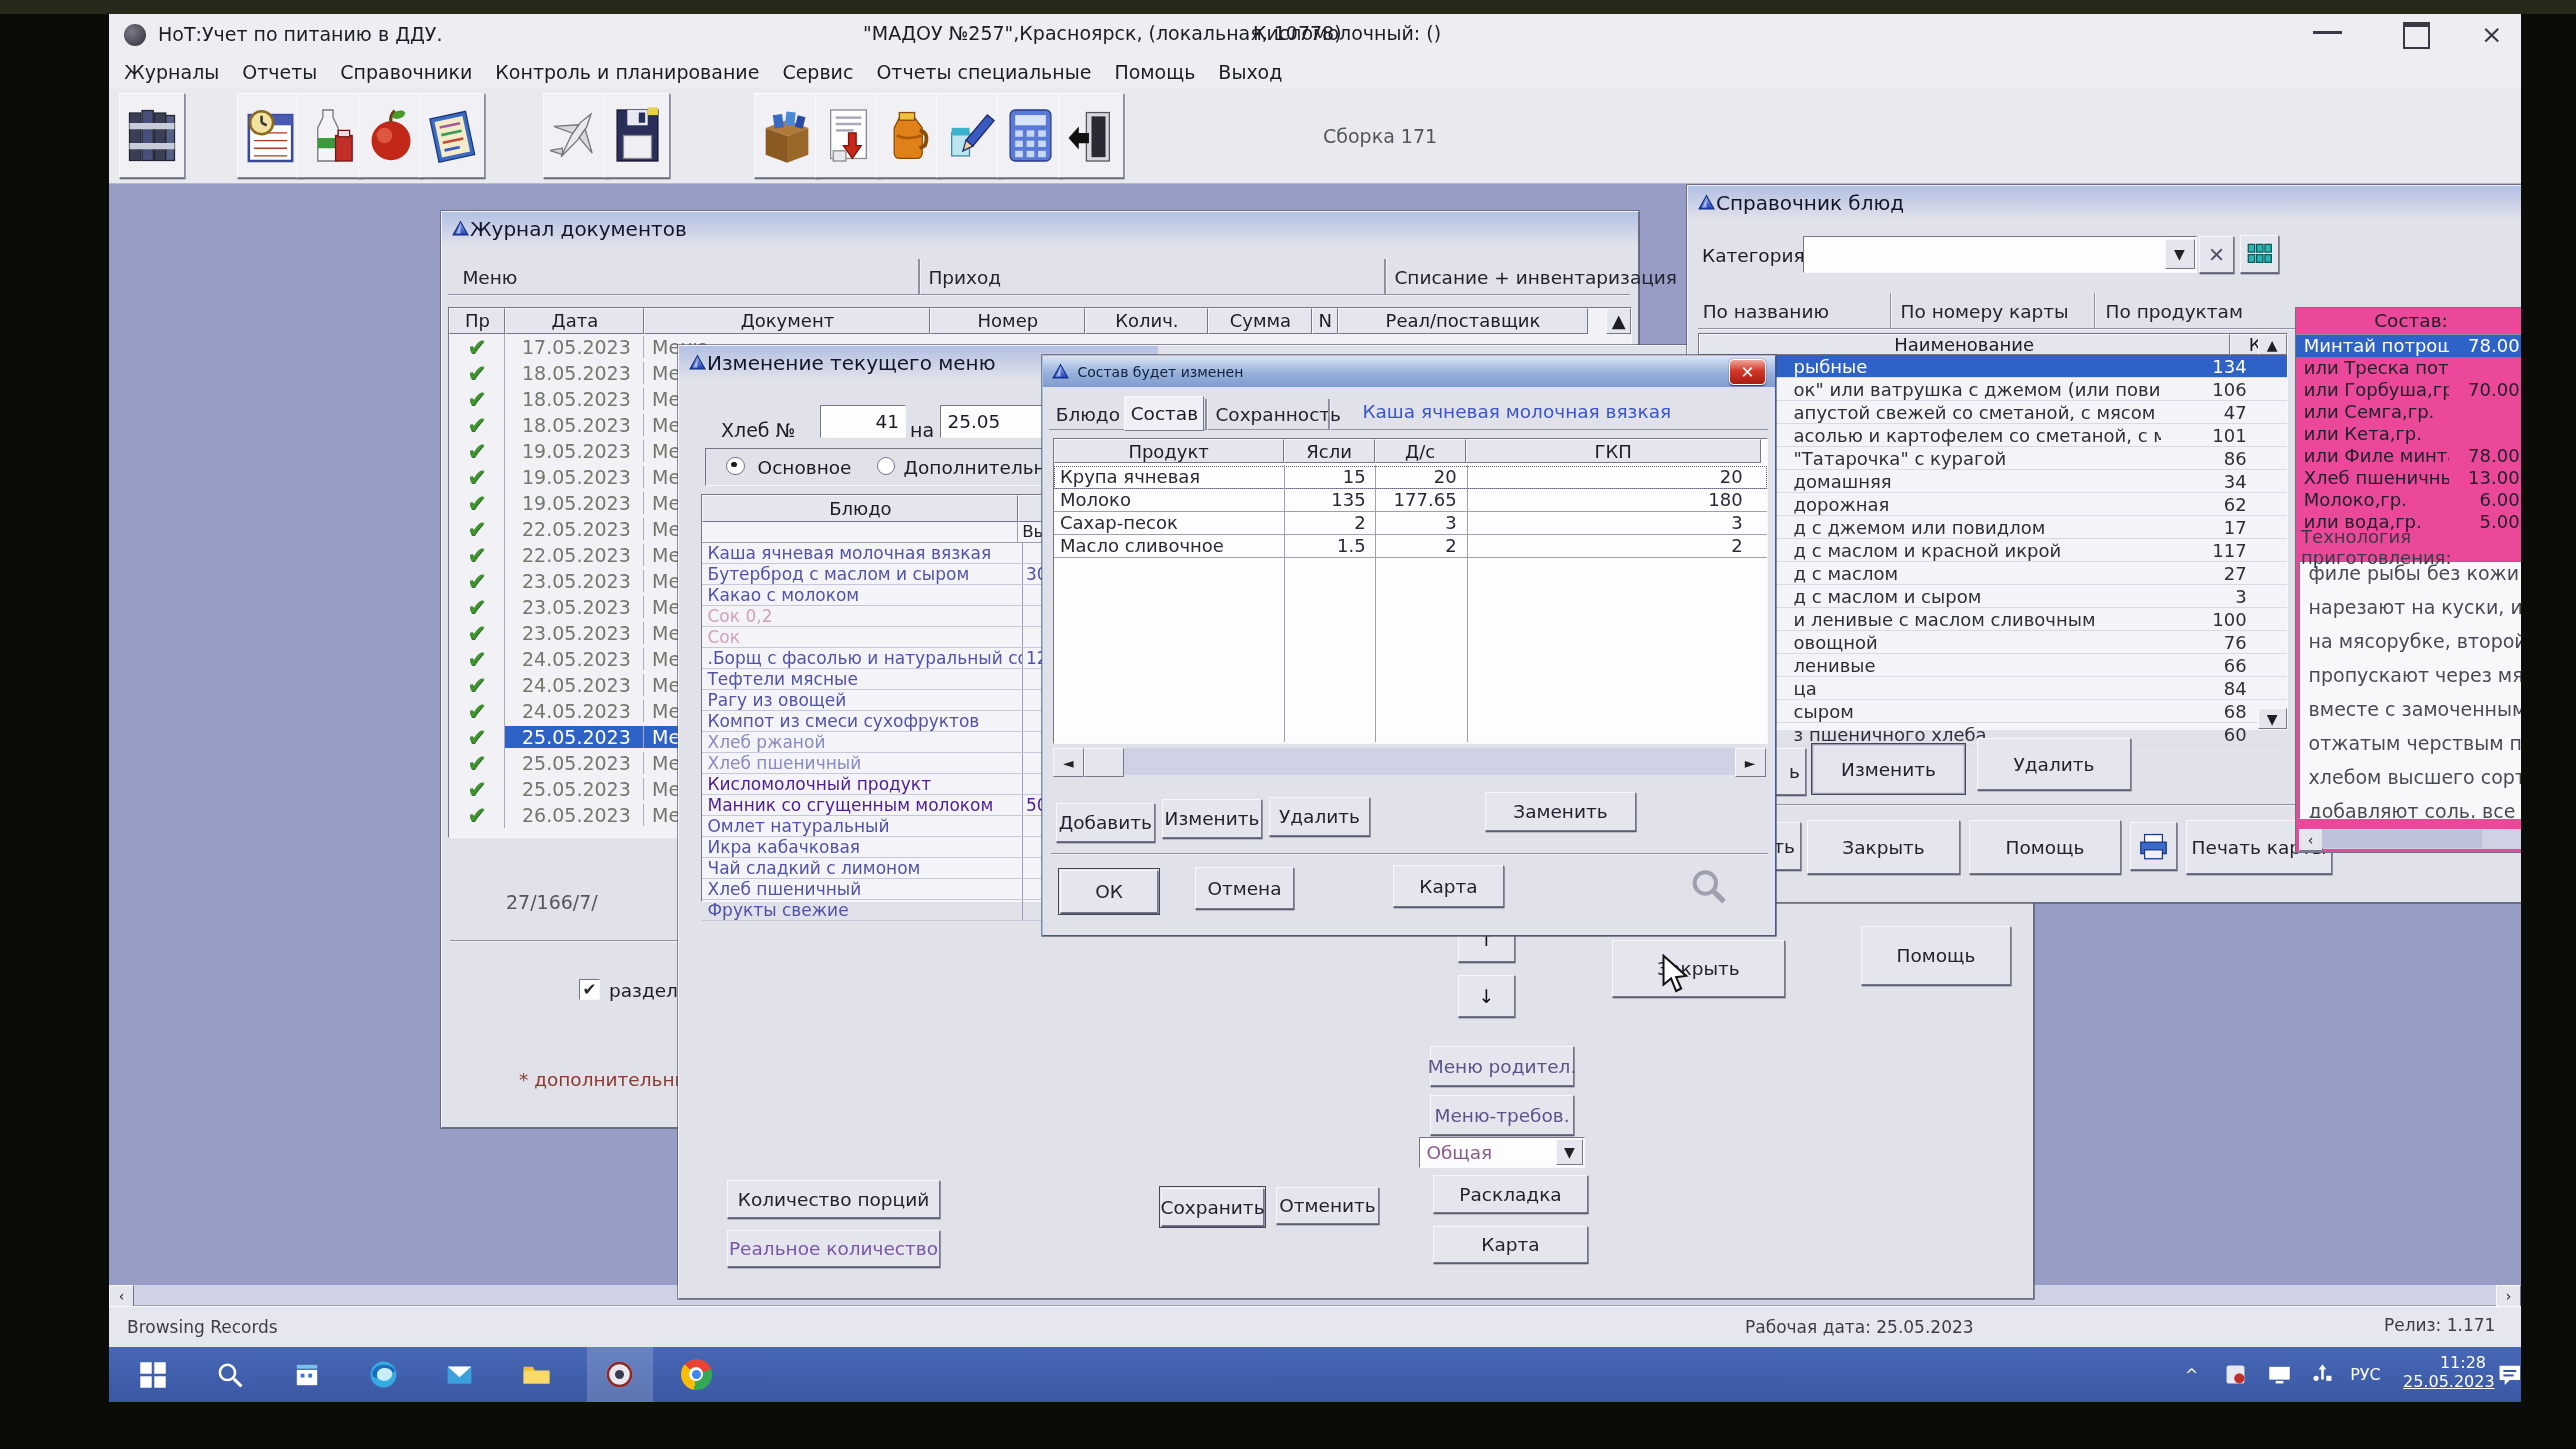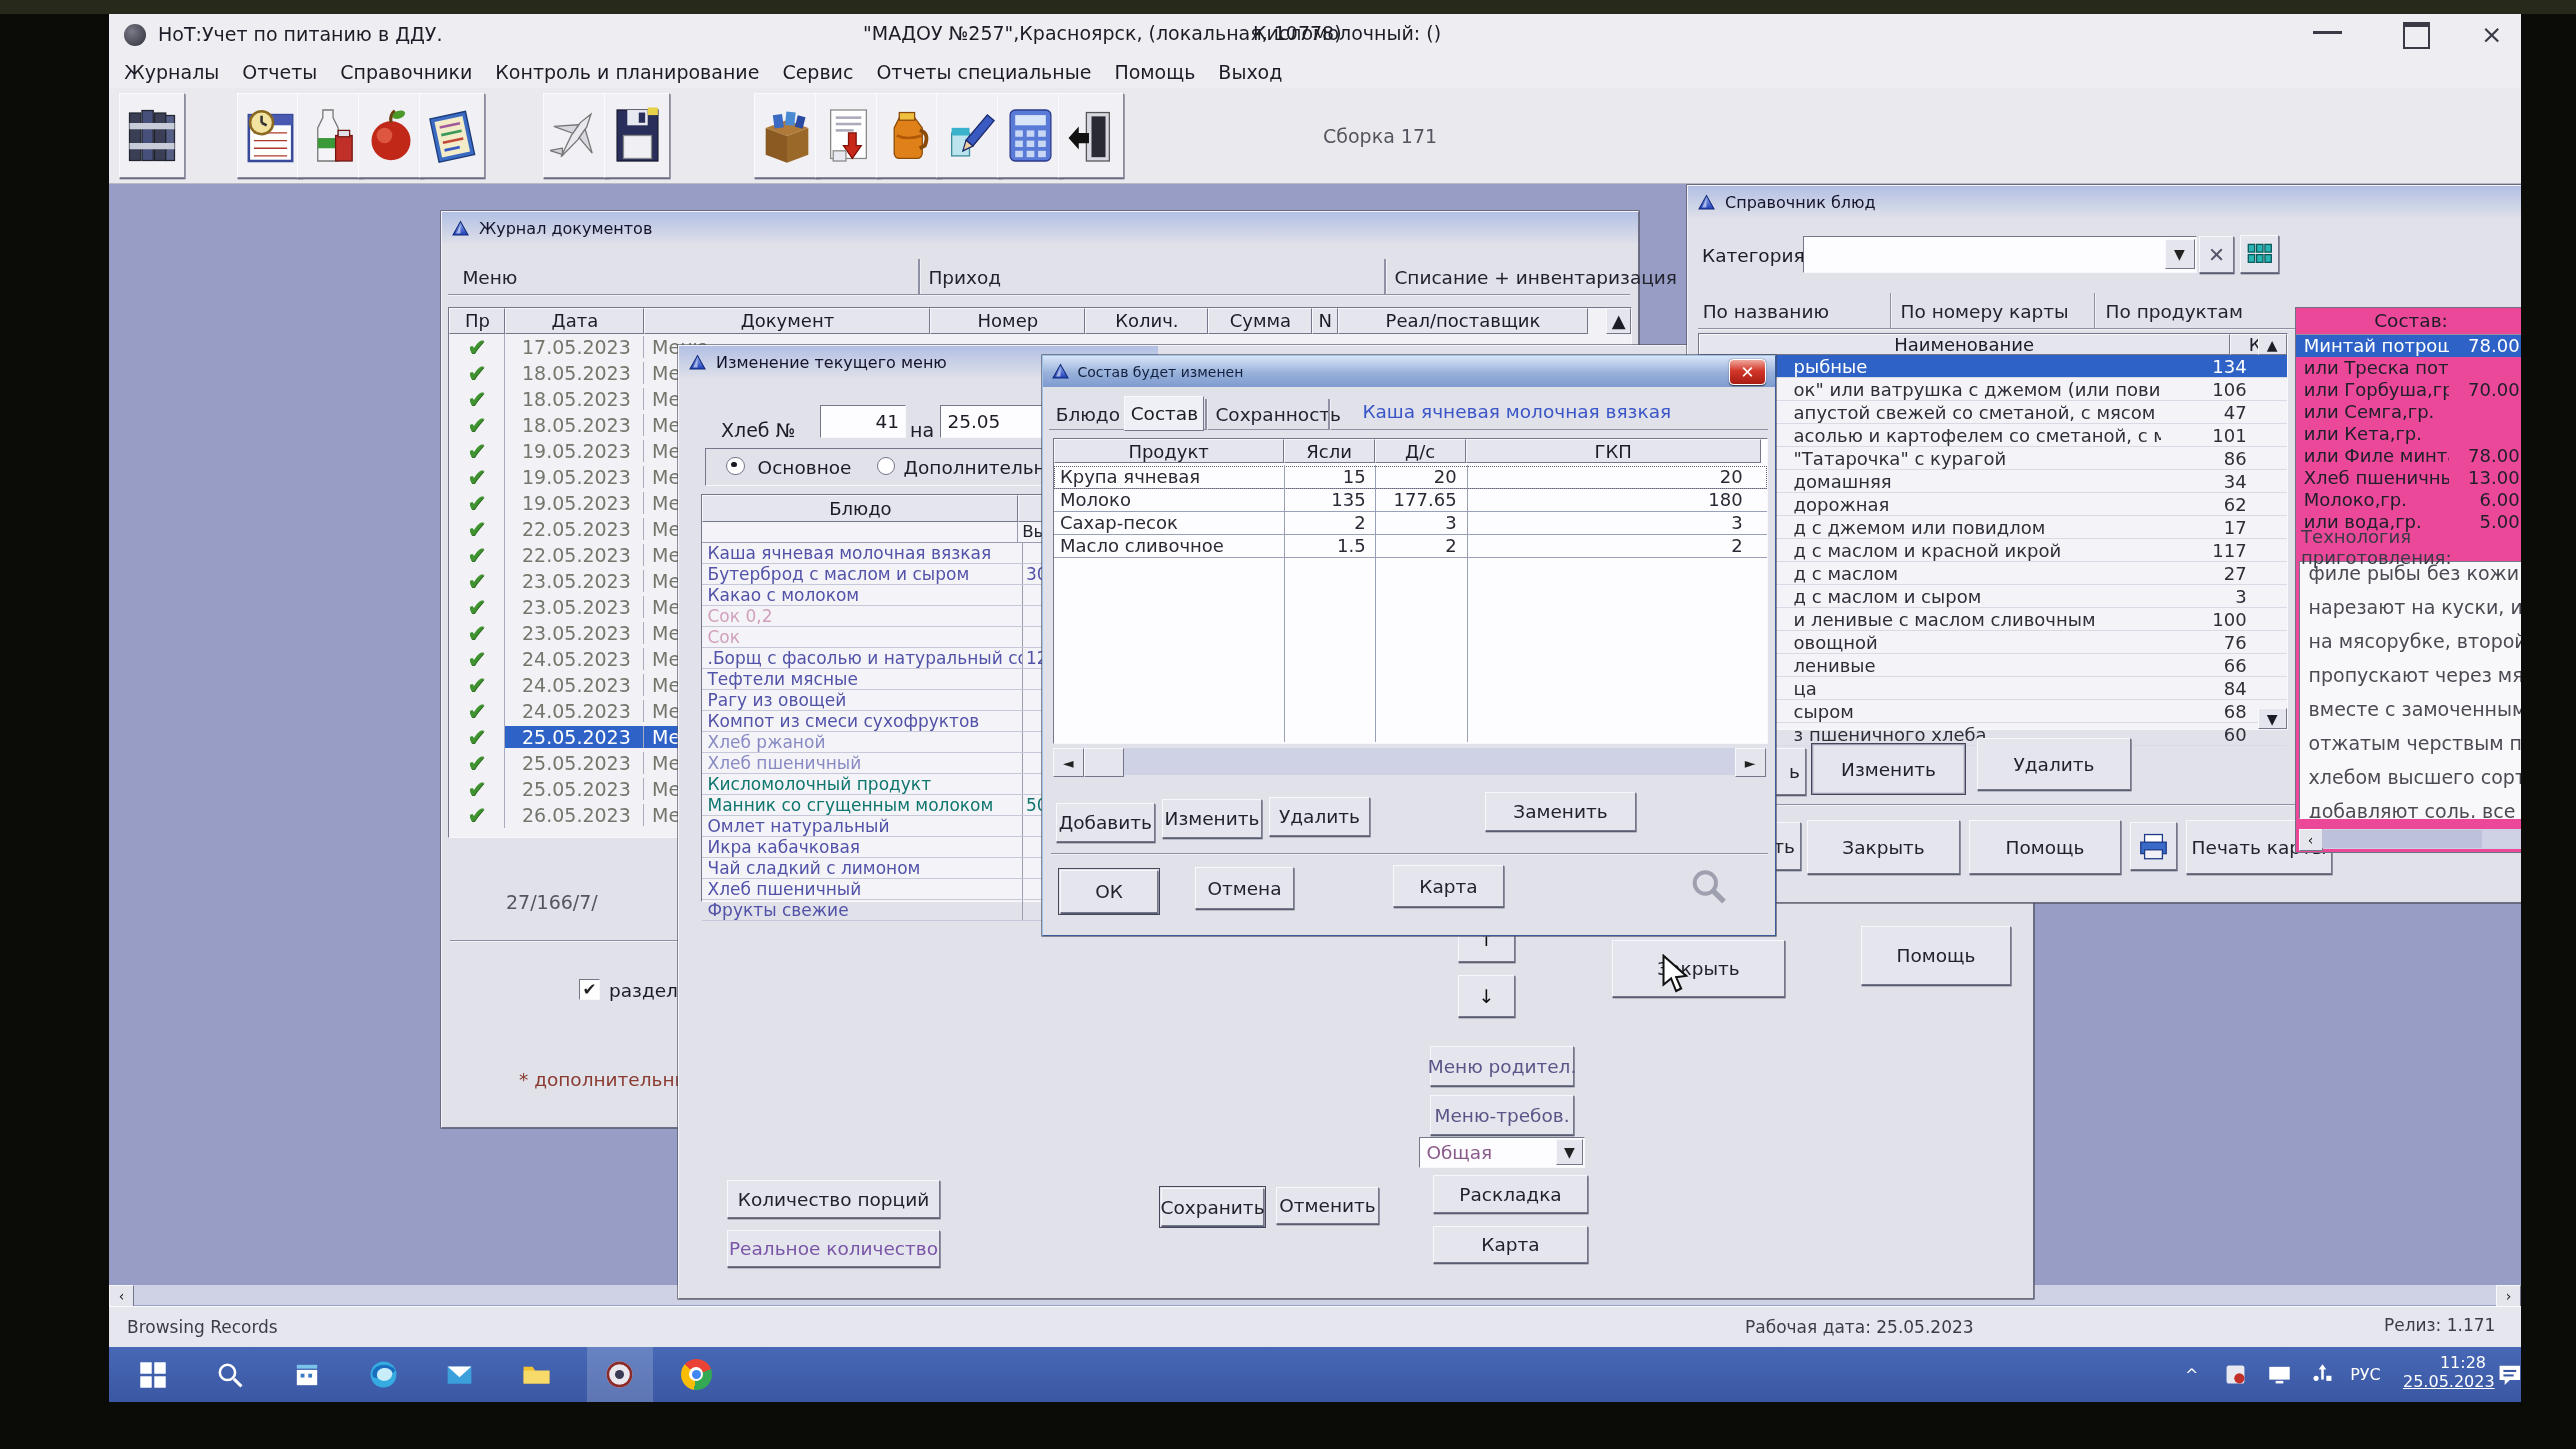--- a/index.html
+++ b/index.html
@@ -12,21 +12,21 @@
   .btn{border:1.3px solid;border-color:#f8f8fc #74768a #74768a #f8f8fc;background:#e4e5ed;display:flex;align-items:center;justify-content:center;font-size:18.5px;box-shadow:0.6px 1.3px 0 #5a5c70;white-space:nowrap;color:#22222c}
   .field{background:#fdfdff;border:1.3px solid;border-color:#74768a #f8f8fc #f8f8fc #74768a;display:flex;align-items:center;font-size:18.5px}
   
   #titlebar{left:0;top:0;width:2412px;height:42px;background:#ededf2;border-bottom:0.6px solid #cfcfd8;font-size:19px}
   #menubar{left:0;top:42px;width:2412px;height:32px;background:#ededf2;display:flex;align-items:center;gap:23px;padding-left:15.3px;font-size:19px}
   #toolbar{left:0;top:74px;width:2412px;height:95px;background:#e9e9ee;border-bottom:1.3px solid #b9b9c6}
   .tbtn{position:absolute;top:5.1px;width:64px;height:83px;background:#f0f0f5;border:1.3px solid;border-color:#fbfbfe #8a8c9e #8a8c9e #fbfbfe;box-shadow:0.6px 1.3px 0 #6a6c80;display:flex;align-items:center;justify-content:center}
   
   #mdi{left:0;top:170px;width:2412px;height:1122px;background:#979dc4}
   .win{position:absolute;background:#e0e1e9;border:1.3px solid;border-color:#f4f4f8 #6e7084 #6e7084 #f4f4f8;box-shadow:0 0 0 0.6px #494a5a}
-  .wtitle{position:absolute;left:0;top:0;right:0;height:33px;background:linear-gradient(180deg,#b2c0e4,#e0e1e9);display:flex;align-items:center;gap:9px;padding-left:9px;font-size:16px;color:#14142a}
+  .wtitle{position:absolute;left:0;top:0;right:0;height:33px;background:linear-gradient(180deg,#b2c0e4,#e0e1e9);display:flex;align-items:center;padding-left:9px;font-size:20px;color:#14142a}
   .tri{width:19px;height:16.6px}
   .tabsep{position:absolute;width:1.3px;background:#8e90a4;box-shadow:0.6px 0 0 #fbfbfe}
   .tablbl{position:absolute;font-size:18.5px;color:#23232e;white-space:nowrap}
   .hcell{border:1.3px solid;border-color:#f8f8fc #74768a #74768a #f8f8fc;background:#e4e5ed;display:flex;align-items:center;justify-content:center;font-size:18px;flex:none;box-sizing:border-box;overflow:hidden}
   .row{display:flex;white-space:nowrap;overflow:hidden}
   .cell{flex:none;overflow:hidden;box-sizing:border-box}
   
   #jd-head div.hcell:nth-of-type(1){width:56px}
   #jd-head div.hcell:nth-of-type(2){width:139px}
   #jd-head div.hcell:nth-of-type(3){width:286px}
@@ -38,21 +38,21 @@
   .jd-row{height:26px;font-size:19px;color:#72766b;align-items:center}
   .jd-row .c1{width:56px;text-align:center;border-right:1.3px solid #a8aabd}
   .jd-row .c2{width:139px;padding-left:16.6px;border-right:1.3px solid #a8aabd}
   .jd-row .c3{flex:1;padding-left:7.7px}
   .jd-row.sel .c2,.jd-row.sel .c3{background:#2e62c6;color:#fff}
   .chk{color:#3f9430;font-size:23px;font-weight:bold;text-shadow:0.6px 0.6px 0 #2c6a20}
   
   .dish-row{height:20px;font-size:17px;align-items:center;border-bottom:1.3px solid #c6c8da}
   .dish-row .c1{flex:1;padding-left:5.1px;border-right:1.3px solid #9a9cb2}
   .dish-row .c2{width:27px;padding-left:2.6px}
-  .dish-row.n{color:#5152a8}.dish-row.p{color:#d0a0bc}.dish-row.f{color:#888ac4}.dish-row.o{color:#0f766e}
+  .dish-row.n{color:#5152a8}.dish-row.p{color:#d0a0bc}.dish-row.f{color:#888ac4}.dish-row.o{color:#4c1d95}
   
   #dl-head div.hcell:nth-of-type(1){width:230px}
   #dl-head div.hcell:nth-of-type(2){width:91px}
   #dl-head div.hcell:nth-of-type(3){width:91px}
   #dl-head div.hcell:nth-of-type(4){width:295px}
   .dl-row{height:22px;font-size:18px;color:#2a2a34;align-items:center;border-bottom:1.3px solid #9aa0b8}
   .dl-row .cell:nth-child(1){width:230px;padding-left:6.4px}
   .dl-row .cell:nth-child(2){width:91px;text-align:right;padding-right:9px}
   .dl-row .cell:nth-child(3){width:91px;text-align:right;padding-right:9px}
   .dl-row .cell:nth-child(4){width:286px;text-align:right;padding-right:9px}

